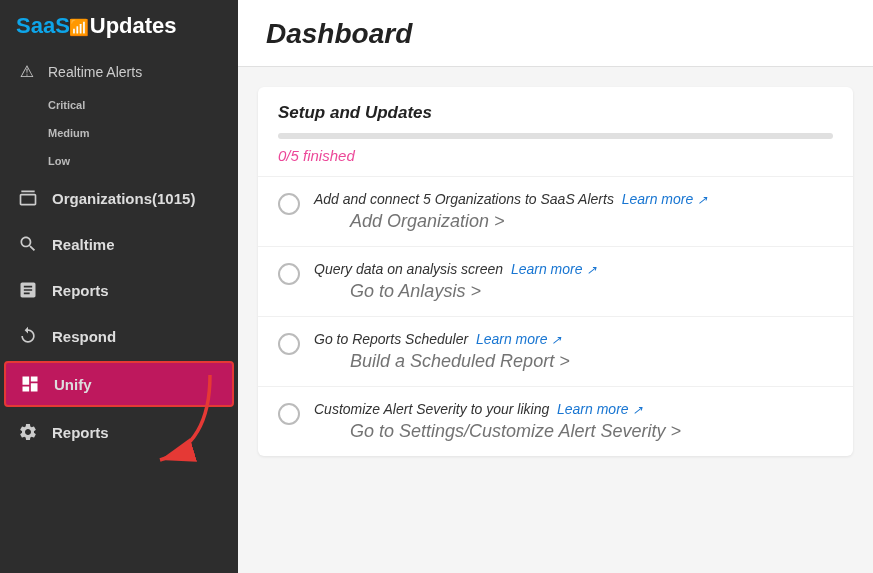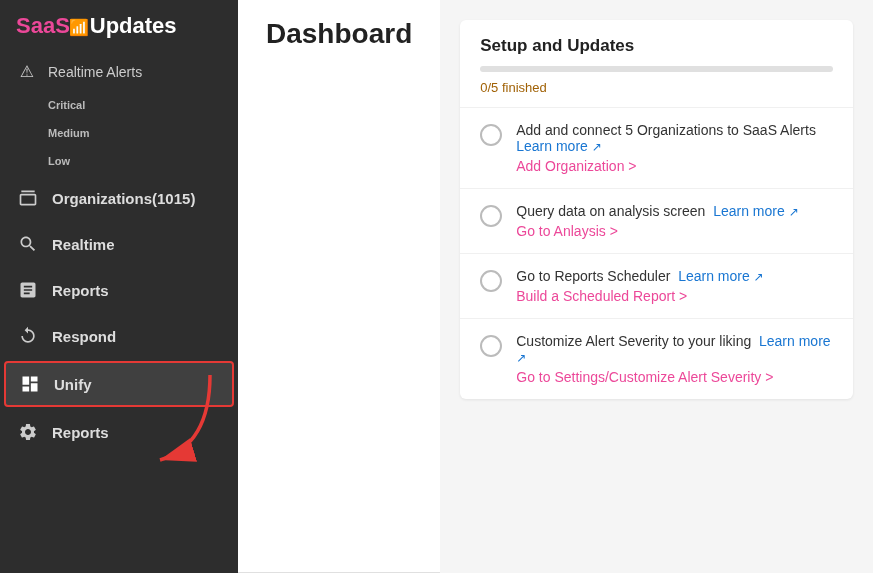--- a/index.html
+++ b/index.html
@@ -64,35 +64,36 @@
       width: 24px;
       margin-right: 12px;
       display: flex;
       align-items: center;
       justify-content: center;
       font-size: 18px;
       color: #ccc;
     }
 
     .nav-item.active {
-      background: #404040;
+      background: #be185d;
       border: 2px solid #e53935;
       border-radius: 4px;
       margin: 2px 4px;
       padding: 11px 12px;
     }
     .nav-item.active .nav-icon { color: #fff; }
 
     
     .main {
       flex: 1;
       display: flex;
-      flex-direction: row;
+      flex-direction: column;
       background: #f5f5f5;
       overflow: hidden;
+      font-style: italic;
     }
     .main-header {
       background: #fff;
       padding: 18px 28px 16px;
       border-bottom: 1px solid #e0e0e0;
     }
     .main-title {
       font-size: 28px;
       font-weight: 700;
       color: #222;
@@ -124,22 +125,22 @@
       border-radius: 3px;
     }
     .progress-bar-fill {
       height: 100%;
       background: #e0e0e0;
       border-radius: 3px;
       width: 0%;
     }
     .progress-label {
       padding: 0 20px 12px;
-      font-size: 13px;
-      color: #a16207;
+      font-size: 15px;
+      color: #ec4899;
     }
 
     .setup-item {
       display: flex;
       align-items: flex-start;
       padding: 14px 20px;
       border-top: 1px solid #f0f0f0;
     }
     .setup-radio {
       width: 22px;
@@ -147,38 +148,38 @@
       border-radius: 50%;
       border: 2px solid #bbb;
       margin-right: 14px;
       flex-shrink: 0;
       margin-top: 2px;
     }
     .setup-item-content { flex: 1; }
     .setup-item-text { font-size: 14px; color: #333; margin-bottom: 4px; }
     .setup-item-link { color: #1976d2; font-size: 14px; text-decoration: none; cursor: pointer; }
     .setup-item-link .ext-icon { font-size: 12px; }
-    .setup-item-action { display: block; color: #ec4899; font-size: 14px; cursor: pointer; margin-top: 2px; }
+    .setup-item-action { display: block; color: #737373; font-size: 18px; cursor: pointer; margin-top: 2px; margin-left: 36px; }
 
     
     .arrow-svg {
       position: absolute;
       left: 130px;
       top: 365px;
       pointer-events: none;
       z-index: 200;
     }
   </style>
 </head>
 <body>
 
 <div class="sidebar">
   <div class="sidebar-logo">
     <span style="font-size:22px; font-weight:700;">
-      <span style="color:#ec4899;">SaaS</span><span style="color:#ff9800; font-size:16px;">📶</span><span style="color:#fff;">Updates</span>
+      <span style="color:#0ea5e9;">SaaS</span><span style="color:#ff9800; font-size:16px;">📶</span><span style="color:#fff;">Updates</span>
     </span>
   </div>
 
   <div class="sidebar-nav">
 
     <div class="nav-section-header">
       <span class="nav-icon">⚠</span>
       <span>Realtime Alerts</span>
     </div>
 

